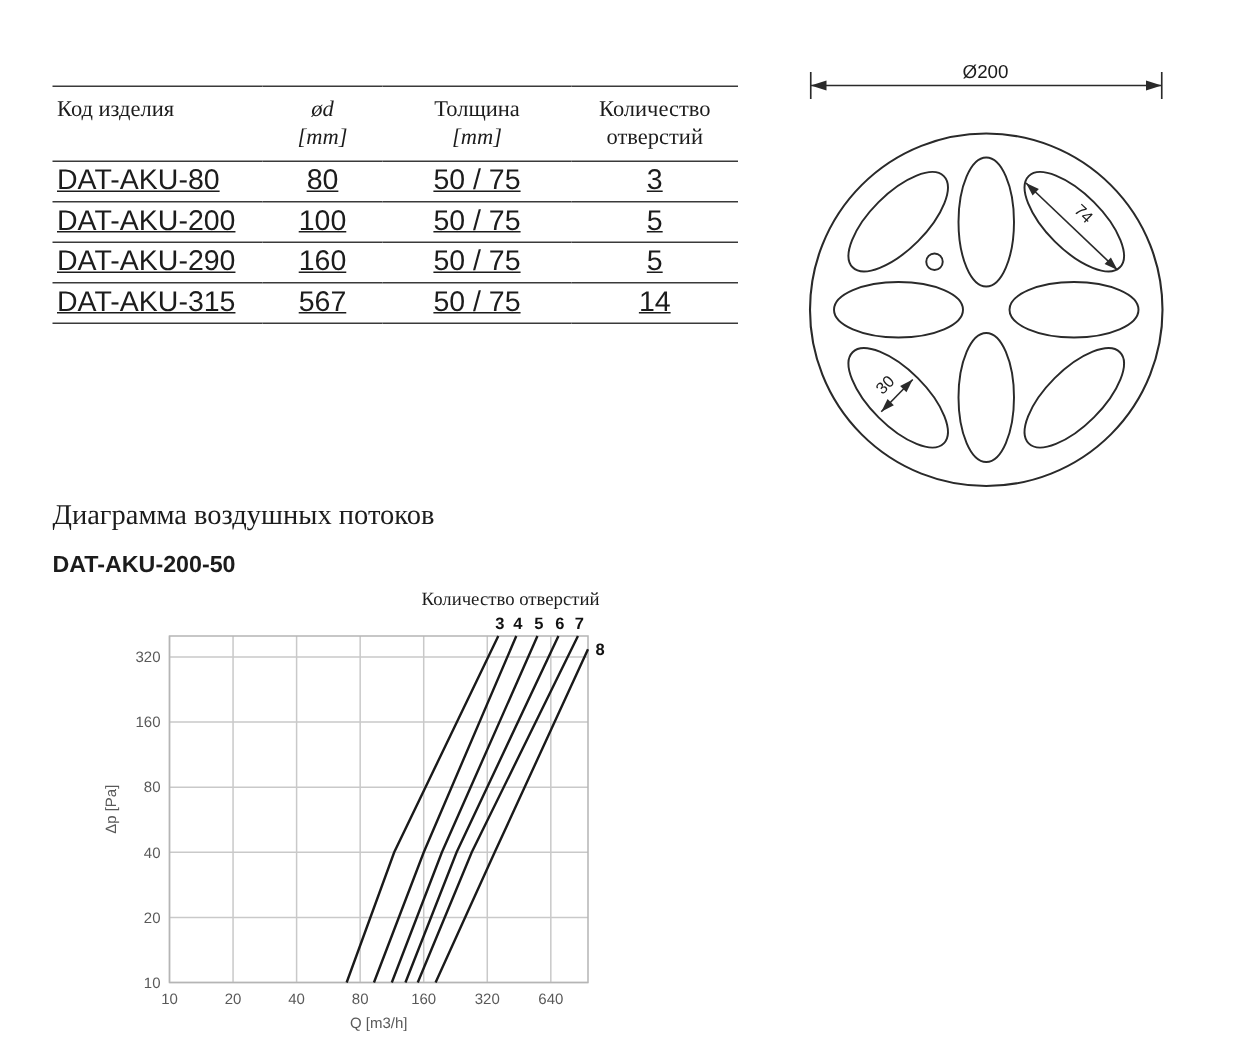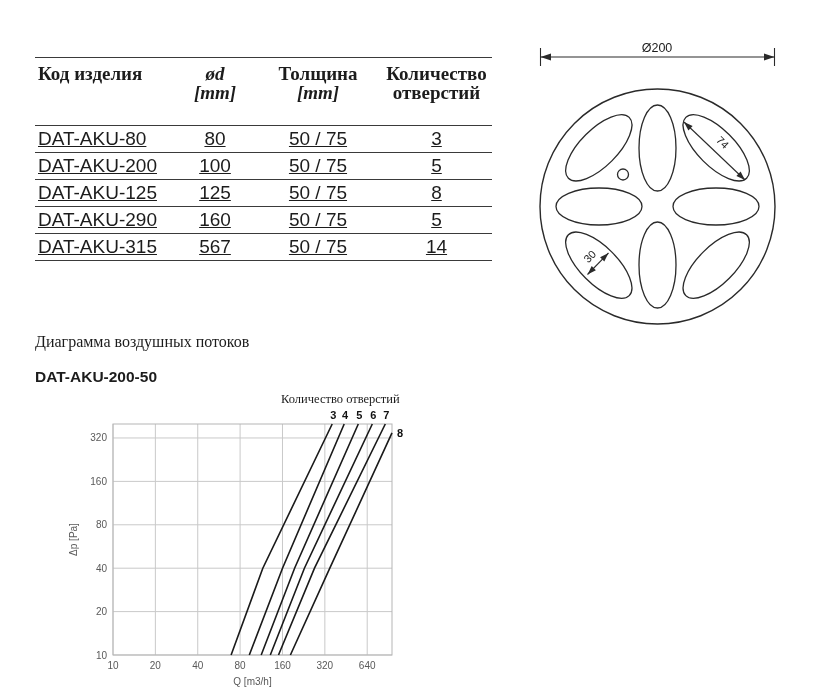--- a/index.html
+++ b/index.html
@@ -15,25 +15,25 @@
 
   
   .spec-table-wrap { position: absolute; left: 35px; top: 57px; width: 457px; }
   table.spec-table { width: 100%; border-collapse: collapse; table-layout: fixed; }
   table.spec-table col.c1 { width: 140px; }
   table.spec-table col.c2 { width: 80px; }
   table.spec-table col.c3 { width: 126px; }
   table.spec-table col.c4 { width: 111px; }
   table.spec-table th {
     font-family: "Liberation Serif", serif;
-    font-weight: bold;
-    font-size: 19px;
+    font-weight: normal;
+    font-size: 15px;
     line-height: 19px;
     vertical-align: top;
-    padding: 6px 0 23px 0;
+    padding: 6px 0 5px 0;
     border-top: 1.5px solid #3a3a3a;
     border-bottom: 1.5px solid #3a3a3a;
     text-align: center;
   }
   table.spec-table th.left, table.spec-table td.left { text-align: left; padding-left: 3px; }
   table.spec-table th .sub { font-style: italic; display: block; }
   table.spec-table td {
     font-size: 19px;
     height: 27px;
     vertical-align: middle;
@@ -45,21 +45,21 @@
   
   .drawing { position: absolute; left: 520px; top: 25px; }
   .drawing text { font-family: "Liberation Sans", sans-serif; fill: #1c1c1c; }
   .dim-label { font-size: 12.5px; }
   .dim-small { font-size: 11px; }
 
   
   .section-title {
     position: absolute; left: 35px; top: 333px;
     font-family: "Liberation Serif", serif;
-    font-size: 16px;
+    font-size: 19px;
     text-align: right;
   }
   .section-subtitle {
     position: absolute; left: 35px; top: 368px;
     font-size: 15.5px;
     font-weight: bold;
   }
 
   
   .chart-wrap { position: absolute; left: 63px; top: 388px; }
@@ -106,26 +106,20 @@
           <td class="left">DAT-AKU-80</td>
           <td>80</td>
           <td>50 / 75</td>
           <td>3</td>
         </tr>
         <tr>
           <td class="left">DAT-AKU-200</td>
           <td>100</td>
           <td>50 / 75</td>
           <td>5</td>
-        </tr>
-        <tr>
-          <td class="left">DAT-AKU-125</td>
-          <td>125</td>
-          <td>50 / 75</td>
-          <td>8</td>
         </tr>
         <tr>
           <td class="left">DAT-AKU-290</td>
           <td>160</td>
           <td>50 / 75</td>
           <td>5</td>
         </tr>
         <tr>
           <td class="left">DAT-AKU-315</td>
           <td>567</td>

